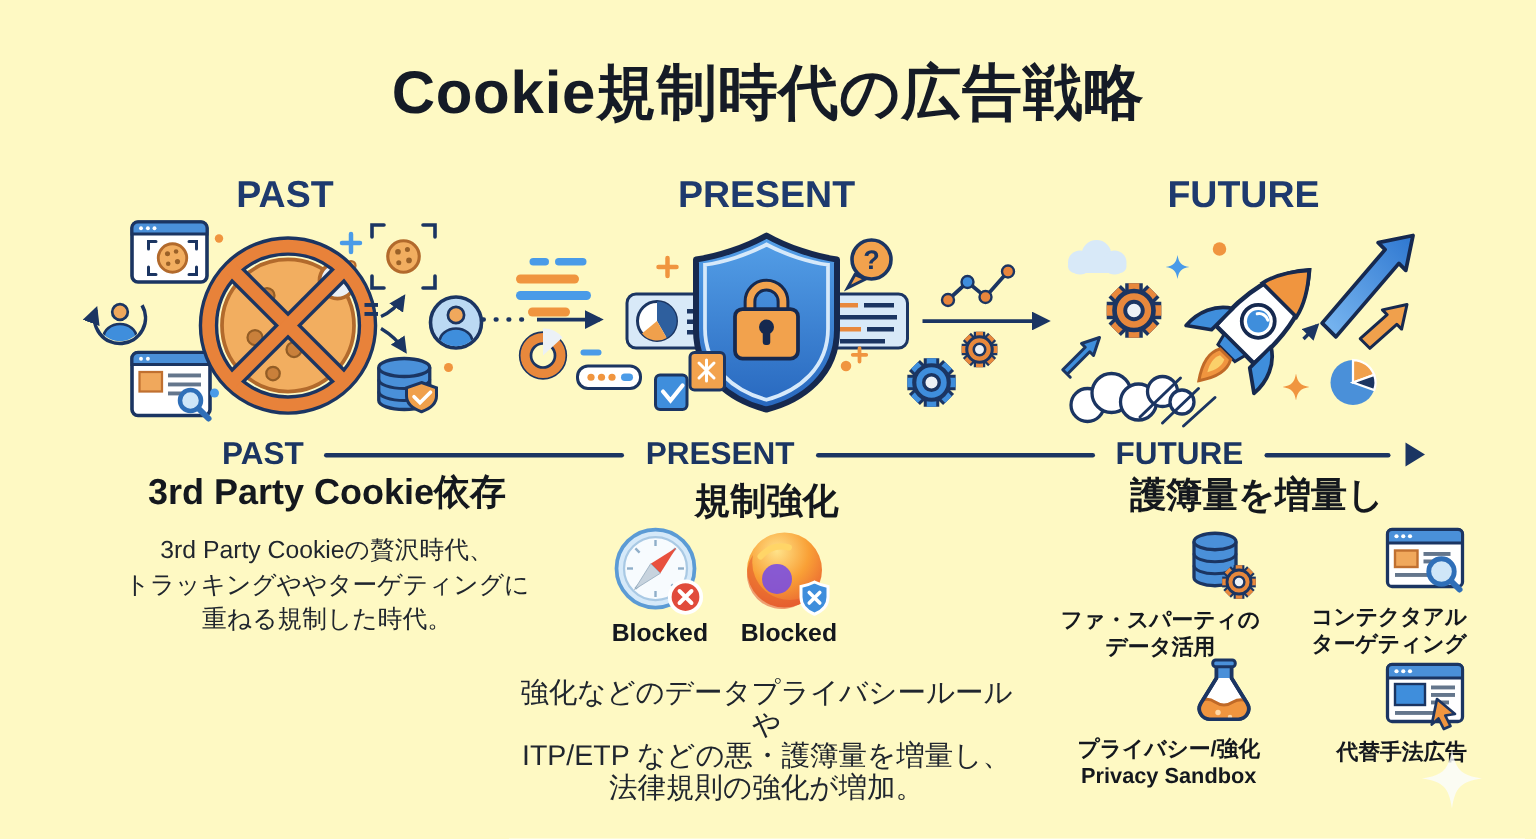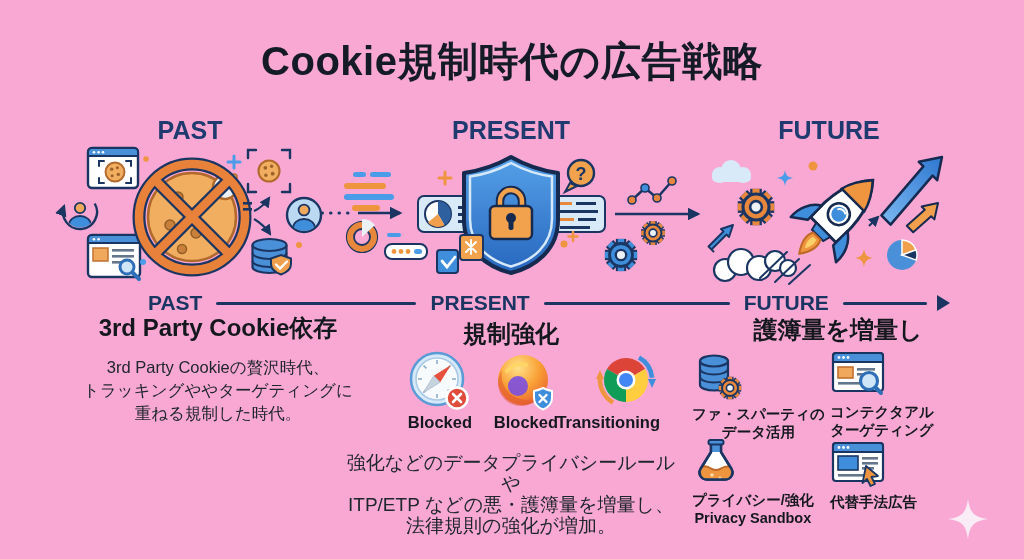--- a/index.html
+++ b/index.html
@@ -1,37 +1,37 @@
 <!DOCTYPE html>
 <html><head>
 <meta charset="utf-8">
 <style>
   html,body{margin:0;padding:0;}
-  #canvas{position:relative;width:1024px;height:559px;background:#f9a8d4;overflow:hidden;
+  #canvas{position:relative;width:1024px;height:559px;background:#fef9c3;overflow:hidden;
           font-family:"Liberation Sans","DejaVu Sans",sans-serif;color:#15191F;}
   .abs{position:absolute;}
   .page-title{top:34px;left:0;width:1024px;text-align:center;font-size:40px;font-weight:800;color:#151B26;letter-spacing:.5px;}
   .stage-header{top:116px;width:180px;text-align:center;font-size:25px;font-weight:800;color:#1E3A6E;}
   .sh-past{left:100px;} .sh-present{left:421px;} .sh-future{left:739px;}
   .illu{top:145px;left:0;}
   .timeline{top:291px;left:148px;width:860px;display:flex;align-items:center;color:#1B3562;font-weight:800;font-size:21px;}
   .tl-line{height:3px;background:#1B3562;border-radius:2px;}
   .l1{width:200px;margin:0 14px;} .l2{width:186px;margin:0 14px;} .l3{width:84px;margin:0 10px 0 14px;}
   .tl-arrow{width:0;height:0;border-left:13px solid #1B3562;border-top:8px solid transparent;border-bottom:8px solid transparent;}
   .col-heading{font-size:24px;font-weight:800;text-align:center;color:#14181E;}
   .h-past{top:312px;left:58px;width:320px;}
   .h-present{top:318px;left:381px;width:260px;}
   .h-future{top:314px;left:708px;width:260px;}
   .body-text{white-space:pre-line;text-align:center;color:#20262E;}
   .b-past{top:356px;left:48px;width:340px;font-size:16.5px;line-height:23px;font-weight:500;}
   .b-present{top:452px;left:341px;width:340px;font-size:19px;line-height:21px;font-weight:500;}
   .browser{top:350px;display:flex;flex-direction:column;align-items:flex-end;}
   .br-1{left:378px;width:94px;} .br-2{left:464px;width:94px;} .br-3{left:544px;width:116px;}
   .browser .status{font-size:16.5px;font-weight:800;color:#14181E;margin-top:1px;}
-  .f-item{display:flex;flex-direction:column;align-items:flex-start;width:148px;}
+  .f-item{display:flex;flex-direction:column;align-items:flex-end;width:148px;}
   .fi-1{top:352px;left:692px;} .fi-2{top:350px;left:830px;}
   .fi-3{top:438px;left:692px;} .fi-4{top:440px;left:830px;}
   .f-label{white-space:pre-line;text-align:center;font-size:14.5px;font-weight:800;line-height:18px;color:#14181E;margin-top:3px;}
   .sparkle{bottom:18px;right:34px;opacity:.8;}
 </style>
 </head>
 <body>
 
 <div id="canvas">
 
@@ -394,36 +394,20 @@
       <circle cx="31" cy="30" r="25" fill="url(#ffg)"></circle>
       <path d="M10,20 A25,25 0 0 0 48,46 A20,20 0 0 1 10,20 Z" fill="#E2552E" opacity="0.55"></path>
       <circle cx="26" cy="36" r="10" fill="#7B4FE0" opacity="0.9"></circle>
       <path d="M15,21 Q23,12 34,15" stroke="#FFD567" stroke-width="4" fill="none" stroke-linecap="round"></path>
       <path d="M51,38 c3,1.5 6,2.5 9,3 v7 c0,6 -4,9.5 -9,11.5 c-5,-2 -9,-5.5 -9,-11.5 v-7 c3,-0.5 6,-1.5 9,-3 z" fill="#3F8EDC" stroke="#FFF" stroke-width="2"></path>
       <path d="M47.5,45 l7,7 M54.5,45 l-7,7" stroke="#FFF" stroke-width="2.4" stroke-linecap="round"></path>
     </svg>
     <div class="status">Blocked</div>
   </div>
 
-  <div class="abs browser br-3">
-    <svg width="66" height="62" viewBox="0 0 66 62">
-      <g transform="translate(32,30)">
-        <path d="M0,0 L-19,-11 A22,22 0 0 1 19,-11 Z" fill="#DB4437"></path>
-        <path d="M0,0 L0,22 A22,22 0 0 1 -19,-11 Z" fill="#0F9D58"></path>
-        <path d="M0,0 L19,-11 A22,22 0 0 1 0,22 Z" fill="#FFCD40"></path>
-        <circle r="9.5" fill="#FFF"></circle>
-          <circle r="7" fill="#4285F4"></circle>
-      </g>
-      <path d="M45,7.5 A26,26 0 0 1 58,27.7" fill="none" stroke="#3F8EDC" stroke-width="4.5"></path>
-      <polygon points="54,29 62,29 58,38" fill="#3F8EDC"></polygon>
-      <path d="M19,52.5 A26,26 0 0 1 6.1,27.7" fill="none" stroke="#F0953F" stroke-width="4.5"></path>
-      <polygon points="2,29 10,29 6,20" fill="#F0953F"></polygon>
-    </svg>
-    <div class="status">Transitioning</div>
-  </div>
 
   <div class="abs body-text b-present">強化などのデータプライバシールールや
 ITP/ETP などの悪・護簿量を増量し、
 法律規則の強化が増加。</div>
 
   <div class="abs col-heading h-future">護簿量を増量し</div>
 
   <div class="abs f-item fi-1">
     <svg width="52" height="50" viewBox="0 0 52 50">
       <g fill="#4A90D9" stroke="#1B3562" stroke-width="2.2">

